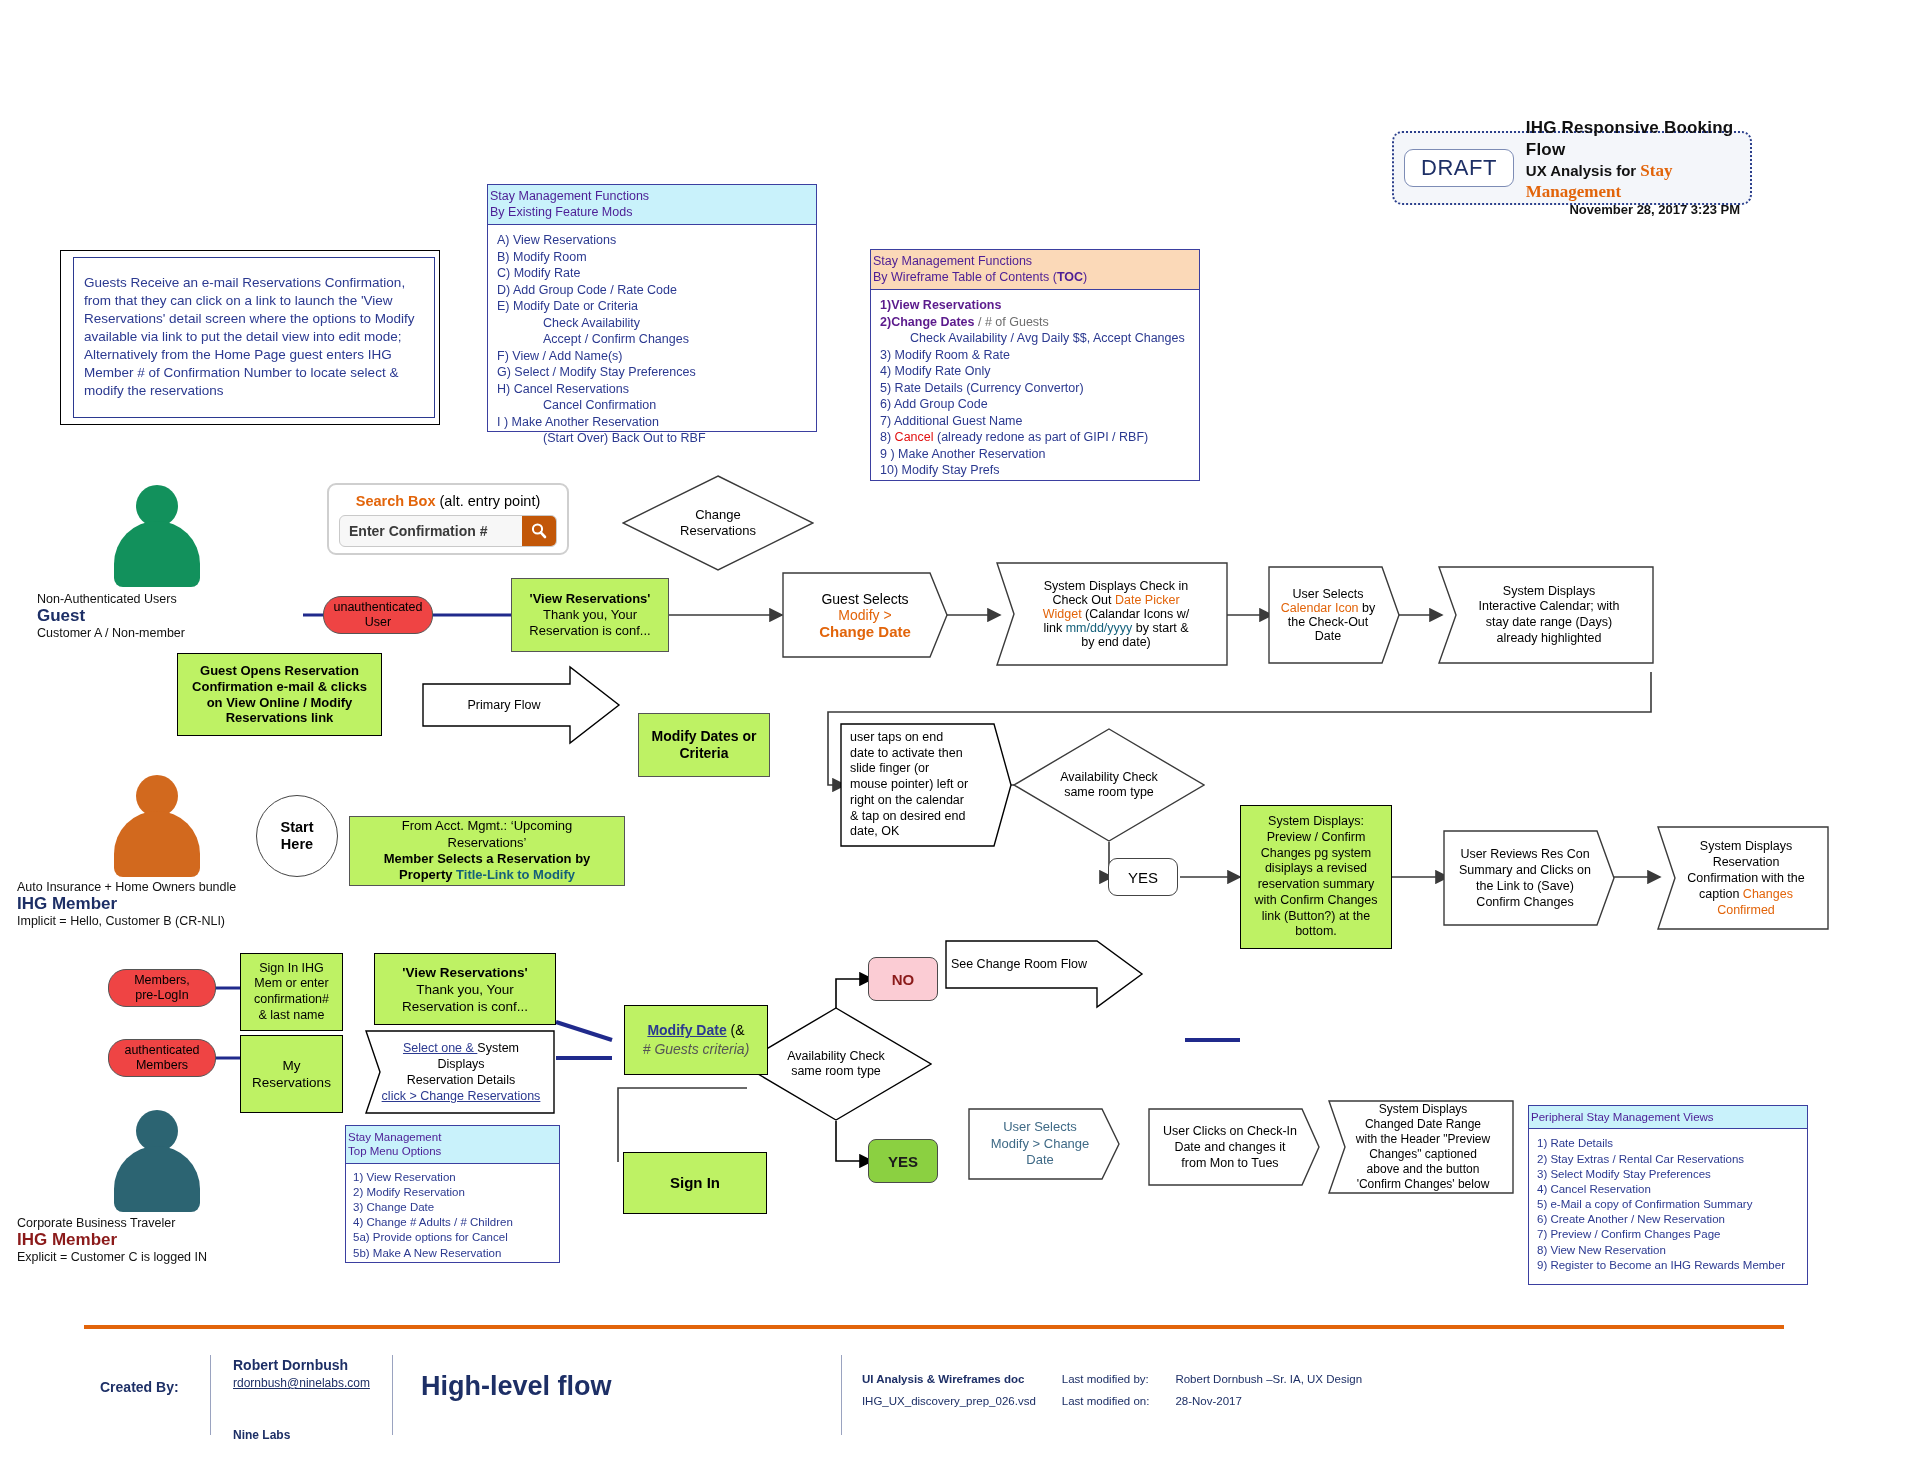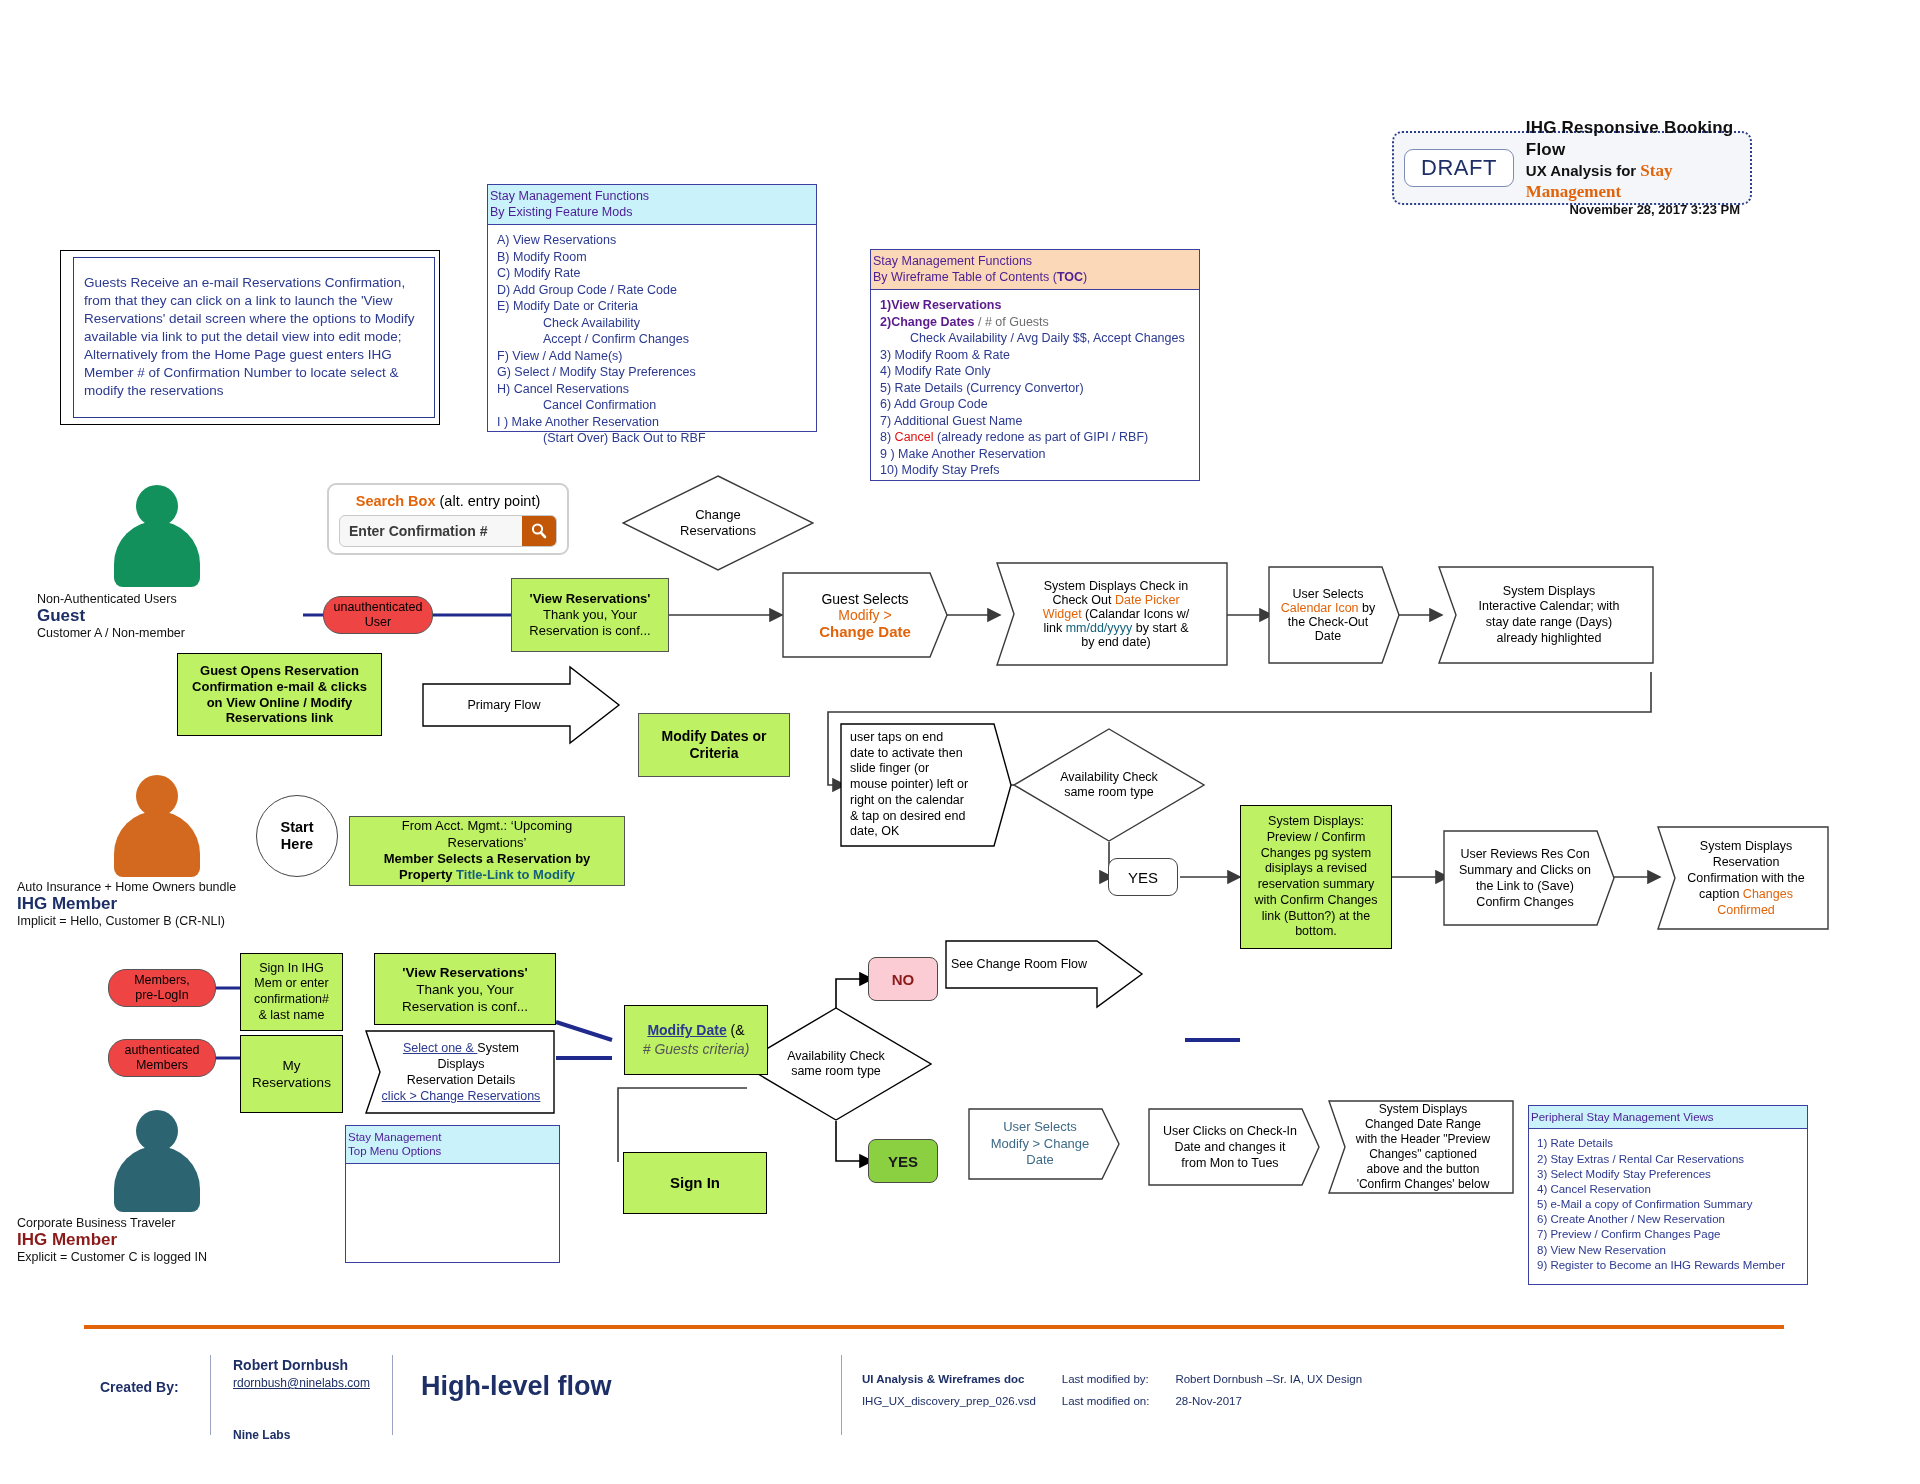--- a/index.html
+++ b/index.html
@@ -199,20 +199,28 @@
     <div><span>9 )</span><span> Make Another Reservation</span></div>
     <div><span>10)</span><span> Modify Stay Prefs</span></div>
   </div>
 </div>
 
 <div class="abs panel" style="left:345px;top:1125px;width:215px;height:138px;">
   <div class="hdr hdr-cyan" style="font-size:11.5px;">
     <div>Stay Management</div>
     <div>Top Menu Options</div>
   </div>
+  <div class="body" style="font-size:11.5px;padding:6px 7px;">
+    <div>1) View Reservation</div>
+    <div>2) Modify Reservation</div>
+    <div>3) Change Date</div>
+    <div>4) Change # Adults / # Children</div>
+    <div>5a) Provide options for Cancel</div>
+    <div>5b) Make A New Reservation</div>
+  </div>
 </div>
 
 <div class="abs panel" style="left:1528px;top:1105px;width:280px;height:180px;">
   <div class="hdr hdr-cyan" style="font-size:11.5px;padding:4px 2px;">
     <div>Peripheral Stay Management Views</div>
   </div>
   <div class="body" style="font-size:11.5px;padding:7px 8px;">
     <div>1) Rate Details</div>
     <div>2) Stay Extras / Rental Car Reservations</div>
     <div>3) Select Modify Stay Preferences</div>
@@ -367,21 +375,21 @@
 Reservations link</div>
 </div>
 
 <div class="shp" style="left:422px;top:666px;width:198px;height:78px;">
   <svg viewBox="0 0 198 78" preserveAspectRatio="none">
       <path d="M1,18 L148,18 L148,1 L197,39 L148,77 L148,60 L1,60 Z" fill="#fff" stroke="#000" stroke-width="1.4"></path>
     </svg>
   <div class="stxt" style="font-size:12.5px;padding-right:48px;">Primary Flow</div>
 </div>
 
-<div class="abs box ctr" style="left:638px;top:713px;width:152px;height:64px;">
+<div class="abs box ctr" style="left:638px;top:713px;width:132px;height:64px;">
   <div class="txt b" style="white-space:pre-line;font-size:14px;">Modify Dates or
 Criteria</div>
 </div>
 
 <div class="shp" style="left:840px;top:723px;width:172px;height:124px;">
   <svg viewBox="0 0 172 124" preserveAspectRatio="none">
       <path d="M1,1 L154,1 L171,62 L154,123 L1,123 Z" fill="#fff" stroke="#000" stroke-width="1.4"></path>
     </svg>
   <div class="stxt" style="justify-content:flex-start;text-align:left;padding:4px 26px 4px 10px;font-size:12.5px;white-space:pre-line;line-height:1.26;">user taps on end
 date to activate then

